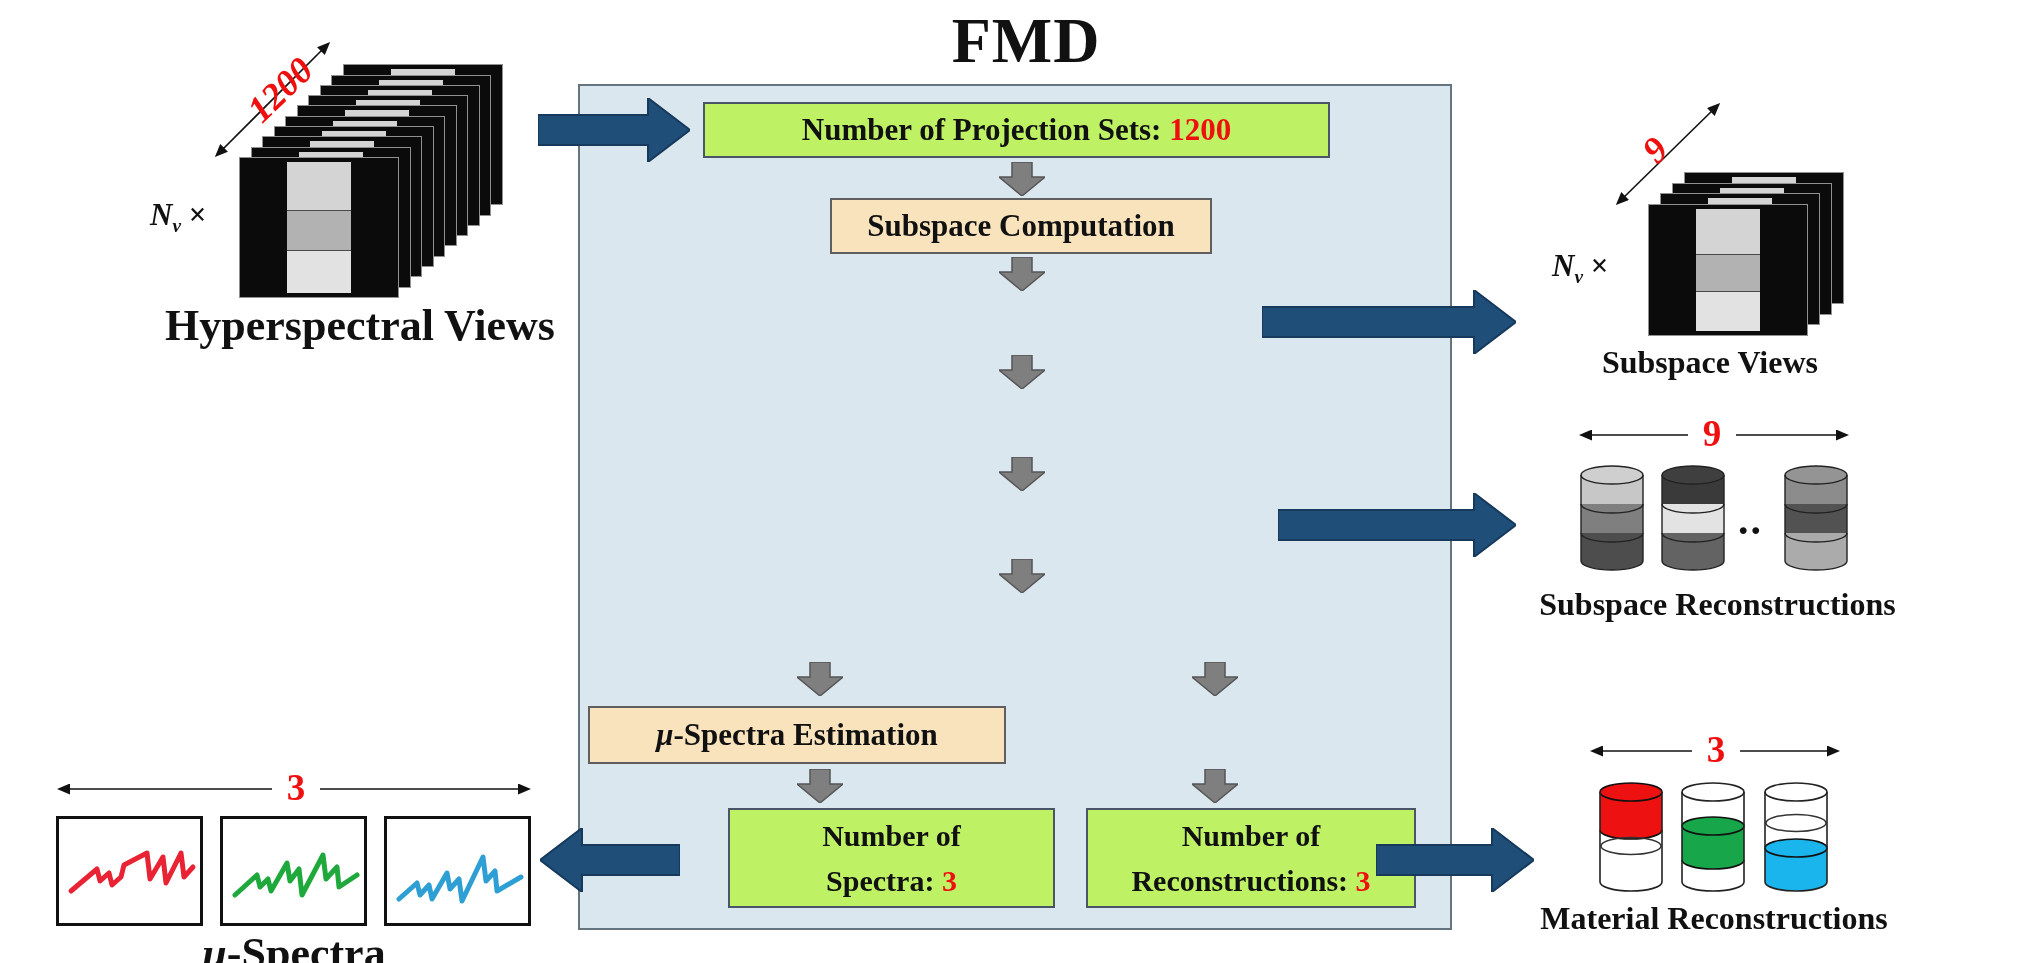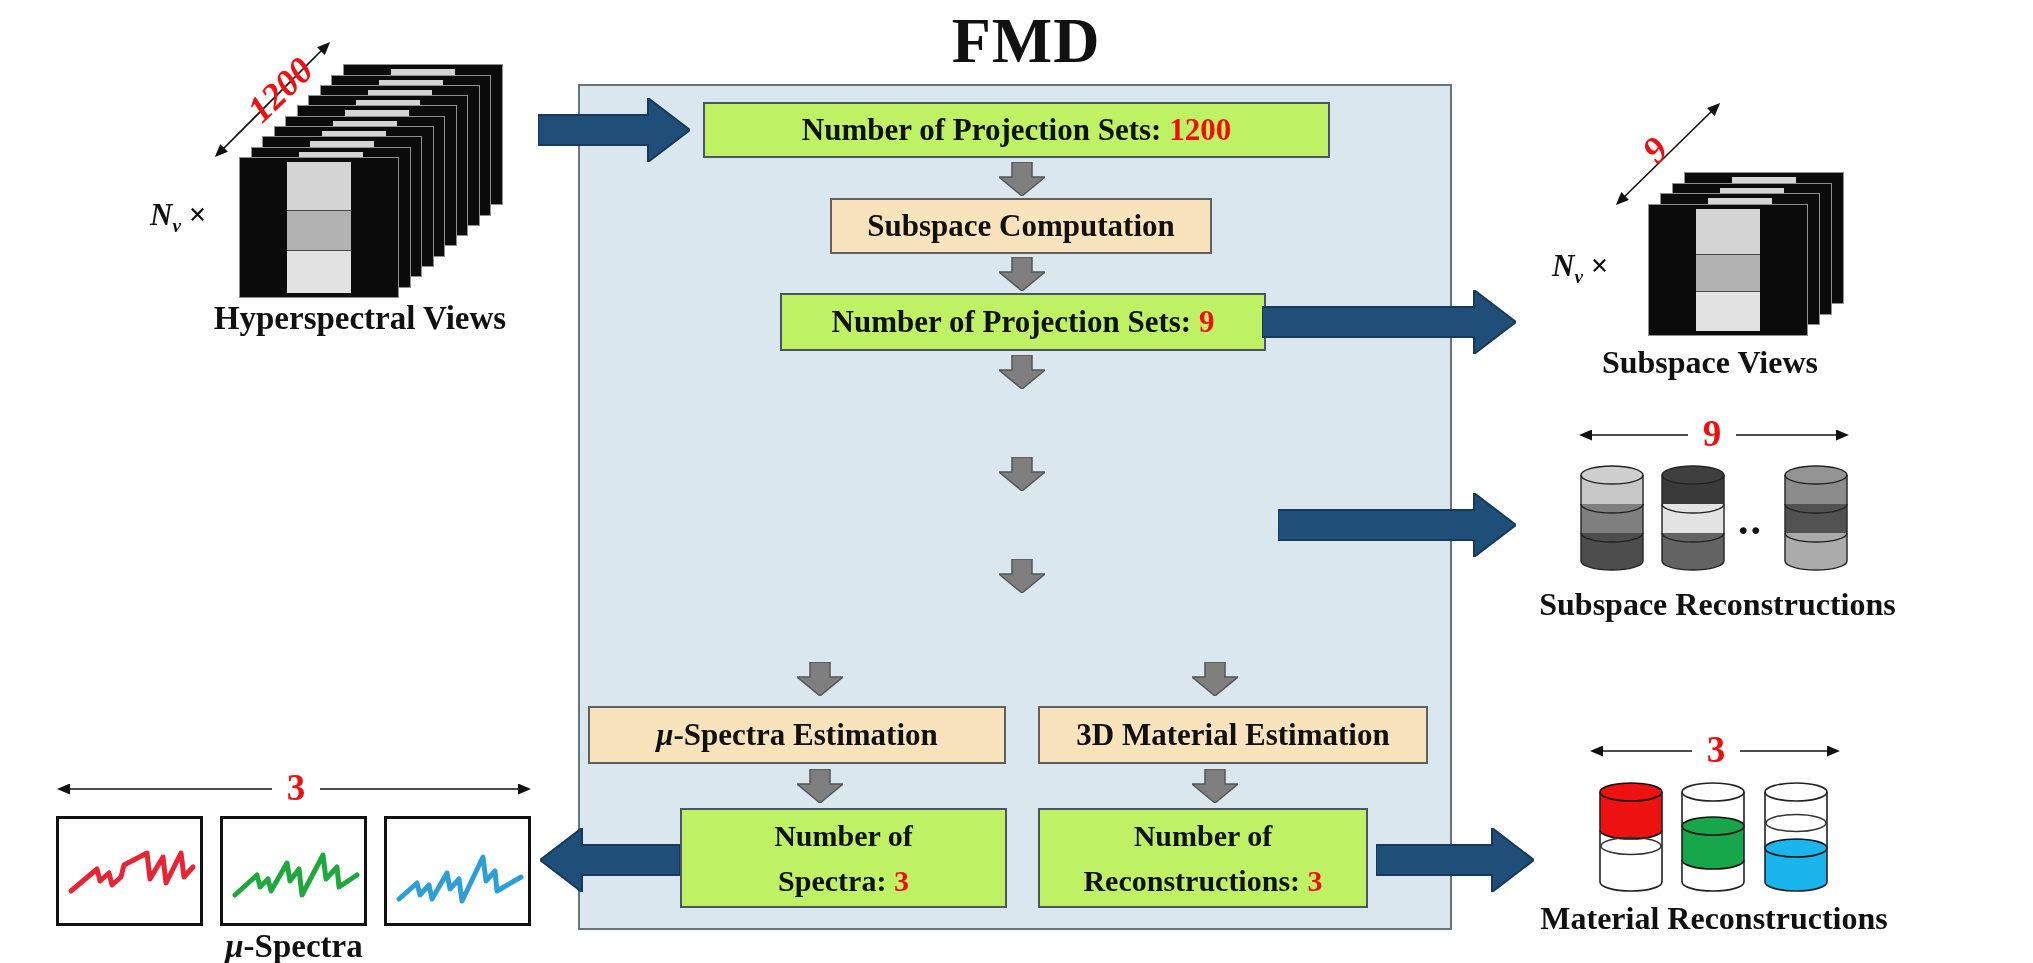--- a/index.html
+++ b/index.html
@@ -10,26 +10,26 @@
   .panel{position:absolute;left:578px;top:84px;width:874px;height:846px;
          background:#dbe7ee;border:2px solid #65757e;box-sizing:border-box;}
   
   .title{position:absolute;left:826px;top:4px;width:400px;text-align:center;
          font-size:64px;font-weight:bold;letter-spacing:1px;}
   
   .fbox{position:absolute;display:flex;align-items:center;justify-content:center;
         font-weight:bold;font-size:31px;text-align:center;box-sizing:border-box;line-height:1.15;}
   .fbox.blue{background:#bef264;border:2px solid #4a5568;}
   .fbox.tan{background:#f8e3bd;border:2px solid#5f5f5f;}
-  .fbox.two-line{flex-direction:column;line-height:1.5;font-size:30px;}
+  .fbox.two-line{flex-direction:column;line-height:1.5;font-size:30px;margin-left:48px;}
   .red{color:#f00f0f;}
   .mu-first{display:inline-block;}
   .mu-first::first-letter{font-style:italic;}
   
-  .caption{position:absolute;text-align:center;font-weight:bold;font-size:33px;}
+  .caption{position:absolute;text-align:center;font-weight:bold;font-size:44px;}
   .nv{position:absolute;font-weight:bold;font-size:31px;font-style:italic;}
   .nv sub{font-size:0.62em;}
   .nv .times{font-style:normal;}
   .dim-rot{position:absolute;color:#f00f0f;font-weight:bold;font-style:italic;
            font-size:37px;text-align:center;transform:rotate(-44deg);}
   .dim-num{position:absolute;color:#f00f0f;font-weight:bold;font-size:37px;
            text-align:center;background:#fff;padding:0 6px;}
   
   .slab{position:absolute;width:160px;height:141px;background:#0b0b0b;
         border:1px solid #909090;box-sizing:border-box;}
@@ -141,28 +141,22 @@
   <svg class="abs" style="left:538px;top:98px" width="152" height="64">
     <polygon points="0,17 110,17 110,0 152,32 110,64 110,47 0,47" fill="#1f4e79" stroke="#16395c" stroke-width="2"></polygon>
   </svg>
 
   <div class="fbox blue" style="left:703px;top:102px;width:627px;height:56px">
     <span><span>Number of Projection Sets: </span><span class="red">1200</span></span>
   </div>
   <div class="fbox tan" style="left:830px;top:198px;width:382px;height:56px">
     <span>Subspace Computation</span>
   </div>
-  <div class="fbox blue" style="left:780px;top:293px;width:486px;height:58px">
-    <span><span>Number of Projection Sets: </span><span class="red">9</span></span>
-  </div>
   <div class="fbox tan" style="left:588px;top:706px;width:418px;height:58px">
     <span class="mu-first">μ-Spectra Estimation</span>
-  </div>
-  <div class="fbox tan" style="left:1038px;top:706px;width:390px;height:58px">
-    <span>3D Material Estimation</span>
   </div>
   <div class="fbox blue two-line" style="left:680px;top:808px;width:327px;height:100px">
     <div>Number of</div>
     <div><span>Spectra: </span><span class="red">3</span></div>
   </div>
   <div class="fbox blue two-line" style="left:1038px;top:808px;width:330px;height:100px">
     <div>Number of</div>
     <div><span>Reconstructions: </span><span class="red">3</span></div>
   </div>
 

